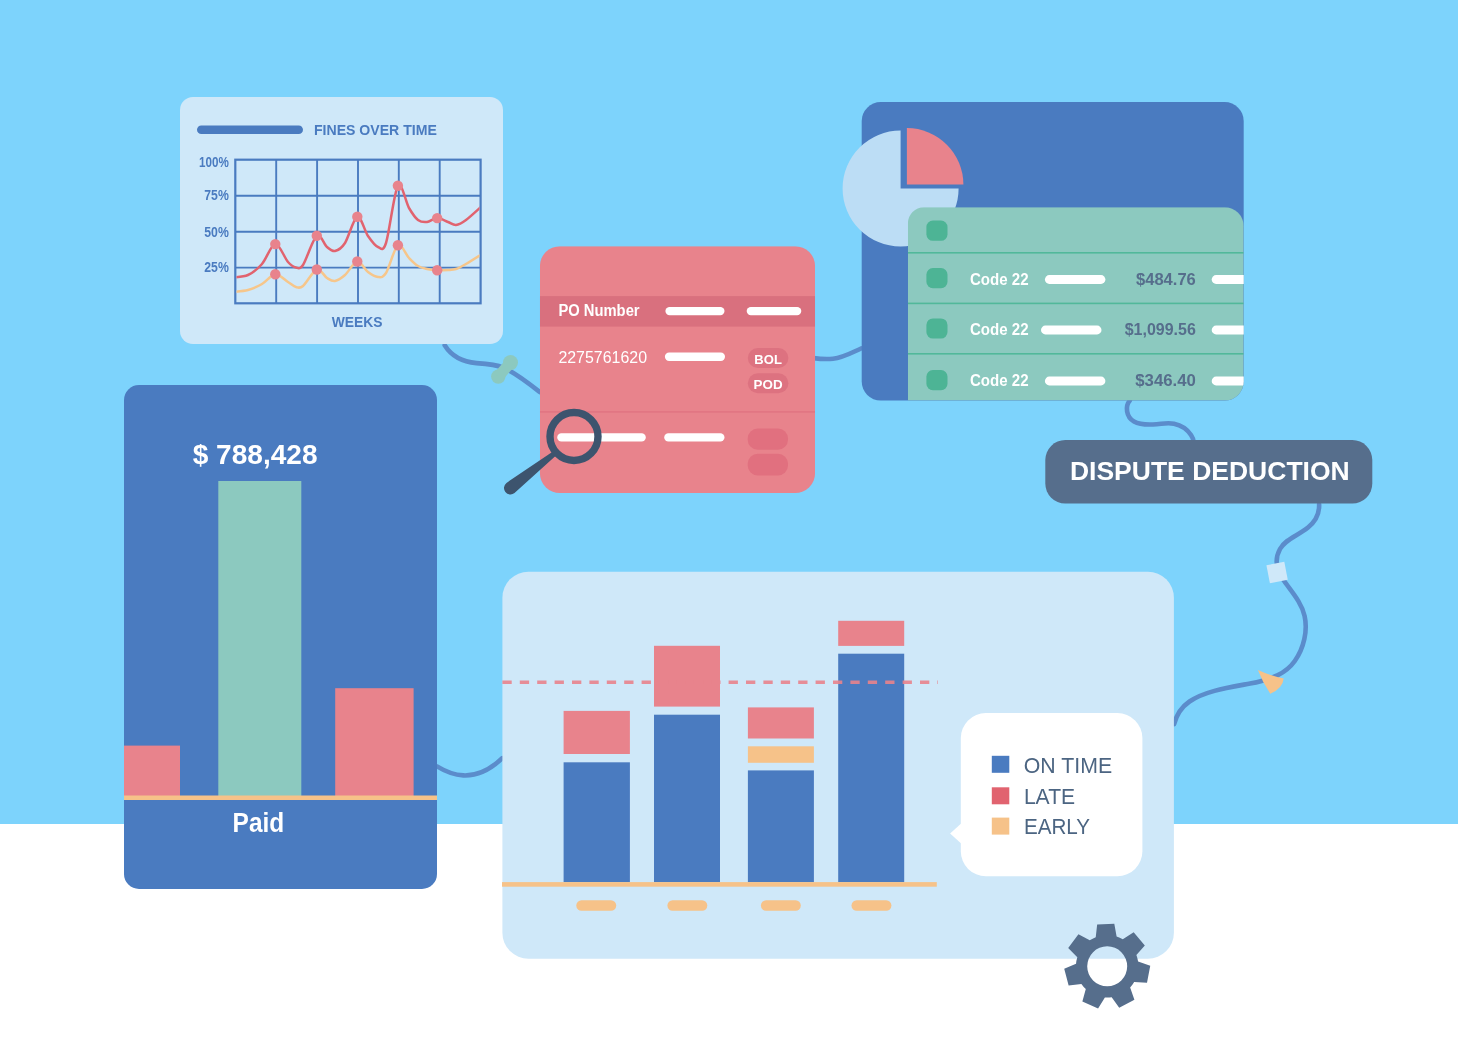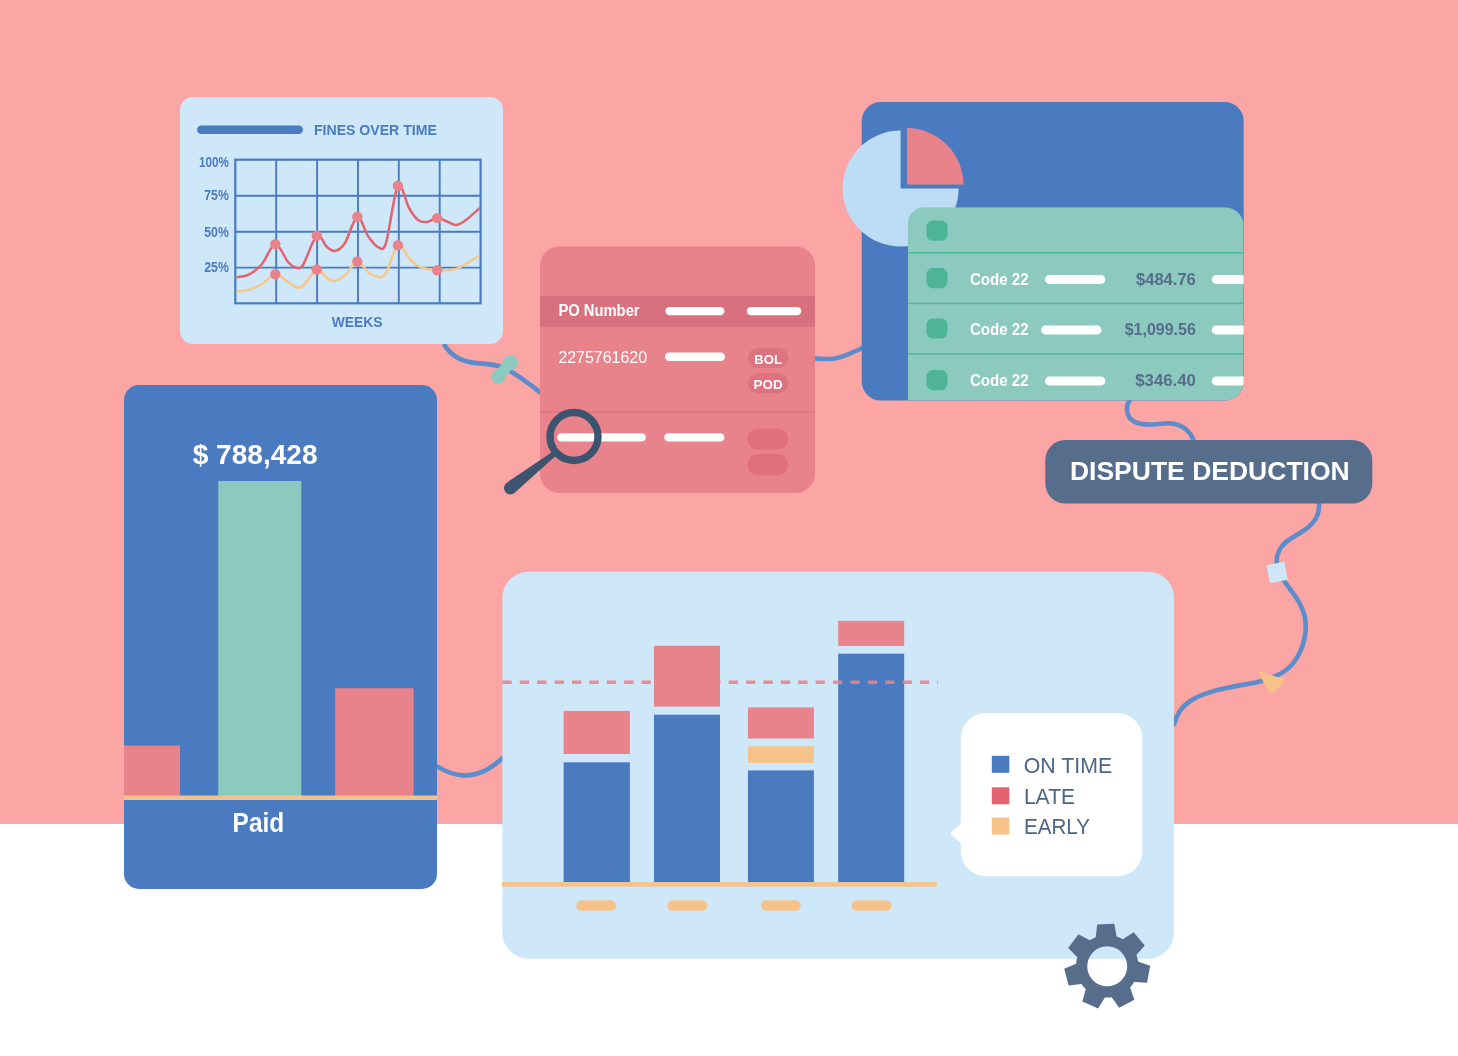--- a/index.html
+++ b/index.html
@@ -1,18 +1,18 @@
 <!DOCTYPE html>
 <html><head>
 <meta charset="utf-8">
 <title>Deduction Management Illustration</title>
 <style>
   html,body{margin:0;padding:0;background:#ffffff;}
   body{width:1458px;height:1056px;overflow:hidden;font-family:"Liberation Sans",sans-serif;}
-  #stage{position:relative;width:1458px;height:824px;background:#fca5a5;}
+  #stage{position:relative;width:1458px;height:824px;background:#7dd3fc;}
   svg.layer{position:absolute;left:0;top:0;width:1458px;height:1056px;}
   text{font-family:"Liberation Sans",sans-serif;}
 </style>
 </head>
 <body>
 
 <div id="stage">
 <svg class="layer" viewBox="0 0 1458 1056">
 
   <g fill="none" stroke="#5b8ccb" stroke-width="4.6" stroke-linecap="round">

